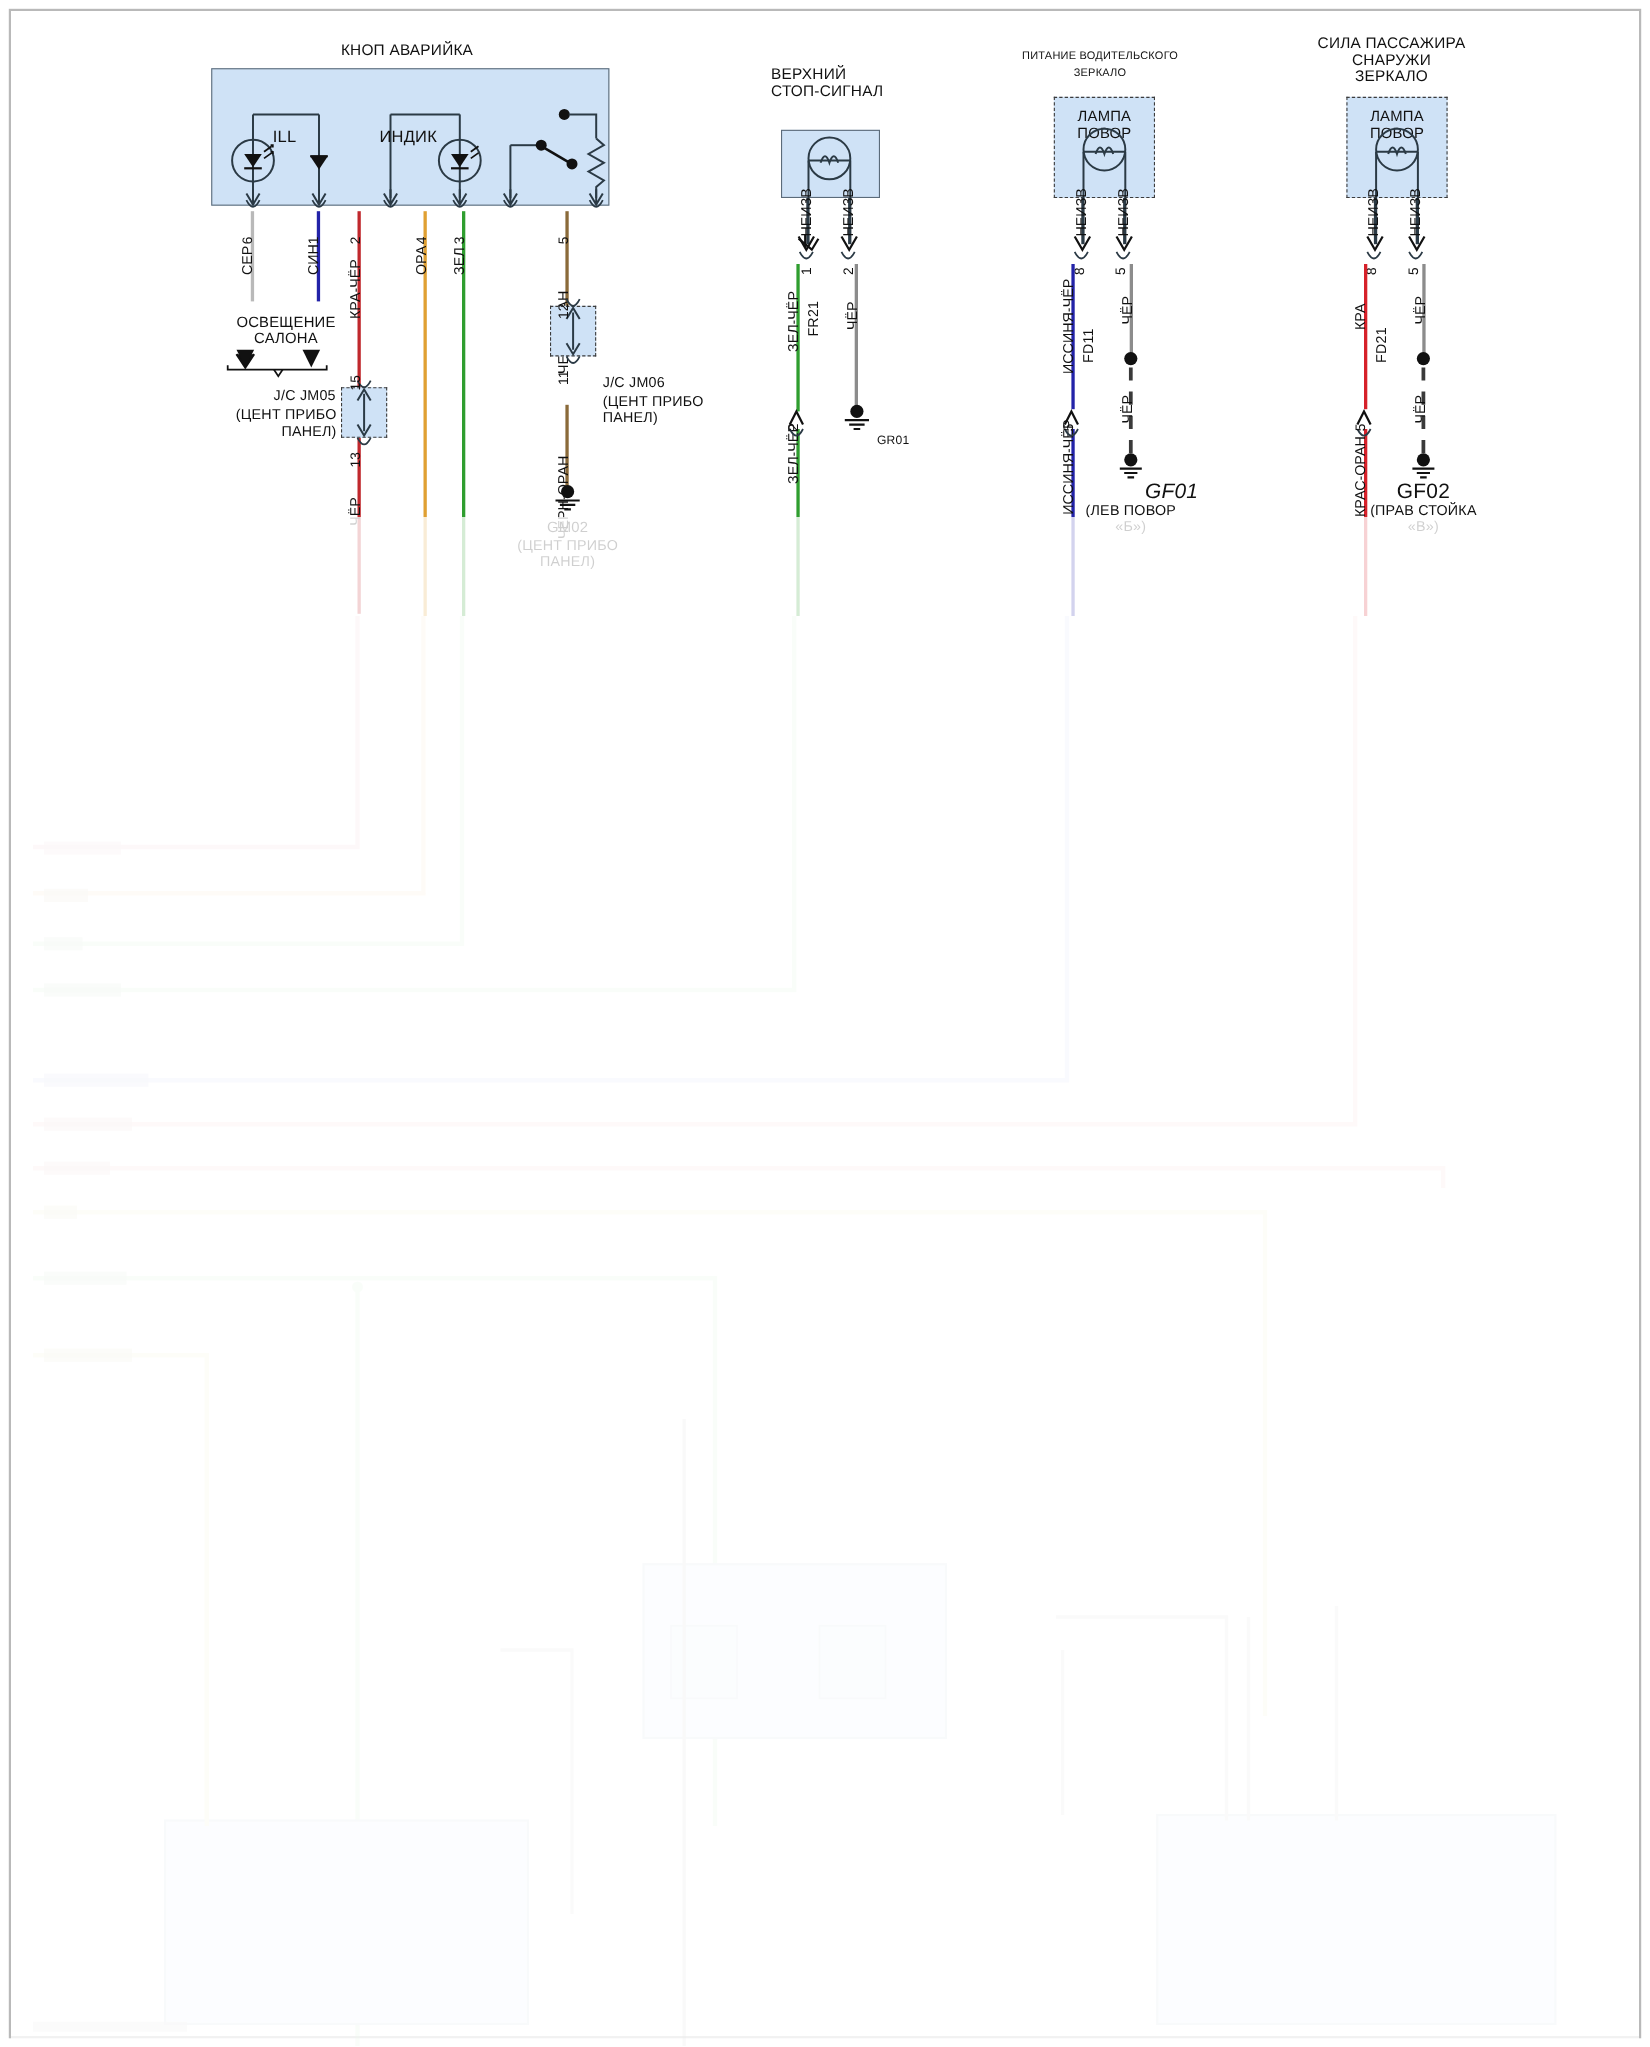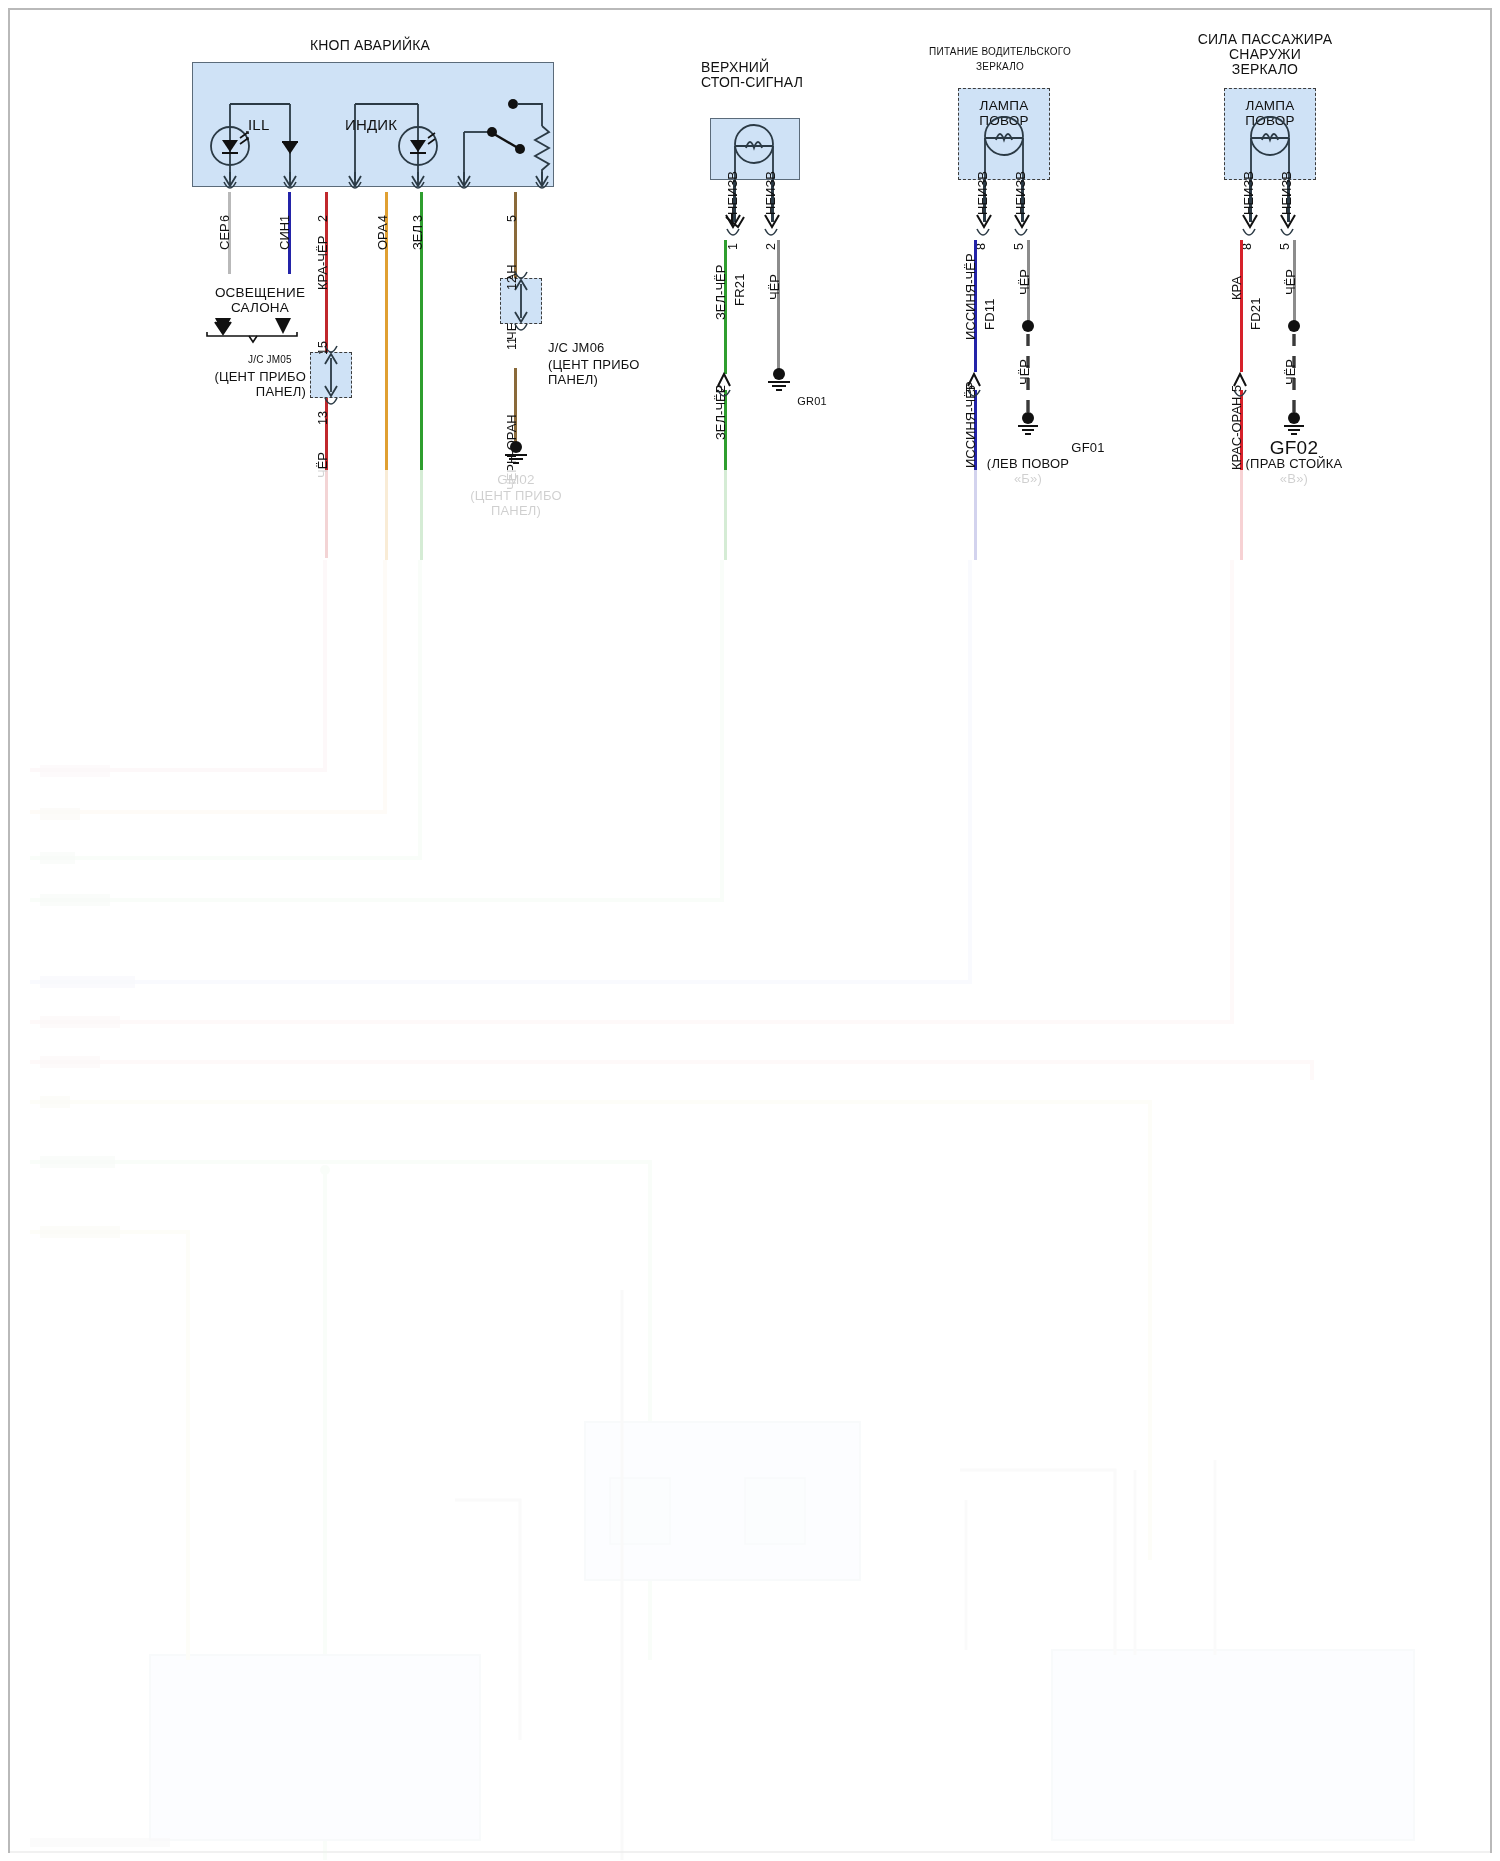--- a/index.html
+++ b/index.html
@@ -190,21 +190,21 @@
 
   <div class="box dashed" style="left:310px; top:352px; width:42px; height:46px;"></div>
   <svg width="60" height="60" style="left:308px; top:350px;">
     <path d="M23 42 L23 8 M17 14 L23 4 L29 14" stroke="#2b3a45" stroke-width="1.8" fill="none"></path>
     <path d="M23 42 M17 36 L23 46 L29 36" stroke="#2b3a45" stroke-width="1.8" fill="none"></path>
     <path d="M17 -4 q6 12 12 0" stroke="#2b3a45" stroke-width="1.6" fill="none"></path>
     <path d="M17 48 q6 12 12 0" stroke="#2b3a45" stroke-width="1.6" fill="none"></path>
   </svg>
   <div class="vnum" style="left:316px; top:355px;">15</div>
   <div class="vnum" style="left:316px; top:425px;">13</div>
-  <div class="lbl" style="left:248px; top:352px; text-align:left; width:58px; font-size:10px;">J/C JM05</div>
+  <div class="lbl" style="left:248px; top:352px; text-align:center; width:58px; font-size:13px;">J/C JM05</div>
   <div class="lbl" style="left:206px; top:369px; text-align:right; width:100px; white-space:pre-line; font-size:13px;">(ЦЕНТ ПРИБО
 ПАНЕЛ)</div>
   <div class="vlbl" style="left:316px; top:478px;">ЧЁР</div>
 
   <div class="box dashed" style="left:500px; top:278px; width:42px; height:46px;"></div>
   <svg width="60" height="60" style="left:498px; top:276px;">
     <path d="M23 42 L23 8 M17 14 L23 4 L29 14" stroke="#2b3a45" stroke-width="1.8" fill="none"></path>
     <path d="M17 36 L23 46 L29 36" stroke="#2b3a45" stroke-width="1.8" fill="none"></path>
     <path d="M17 -4 q6 12 12 0" stroke="#2b3a45" stroke-width="1.6" fill="none"></path>
     <path d="M17 48 q6 12 12 0" stroke="#2b3a45" stroke-width="1.6" fill="none"></path>
@@ -313,21 +313,21 @@
   <div class="vlbl" style="left:1018px; top:295px;">ЧЁР</div>
   <div class="vlbl" style="left:1018px; top:385px;">ЧЁР</div>
 
   <svg width="40" height="30" style="left:966px; top:368px;">
     <path d="M2 18 L8 6 L14 18" stroke="#111" stroke-width="2" fill="none"></path>
     <path d="M2 22 q6 12 12 0" stroke="#2b3a45" stroke-width="1.6" fill="none"></path>
   </svg>
   <div class="vnum" style="left:964px; top:392px;">5</div>
   <div class="lbl" style="left:982px; top:330px; font-size:13px; transform-origin:0 0; transform:rotate(-90deg);">FD11</div>
 
-  <div class="lbl c" style="left:1088px; top:440px; font-size:13px;">GF01</div>
+  <div class="lbl c" style="left:1065px; top:440px; font-size:19px;font-style:italic;">GF01</div>
   <div class="lbl c" style="left:1028px; top:456px; white-space:pre-line; text-align:center; font-size:13px;">(ЛЕВ ПОВОР
 «Б»)</div>
 
   <div class="lbl c" style="left:1265px; top:32px; white-space:pre-line; text-align:center; font-size:14px;">СИЛА ПАССАЖИРА
 СНАРУЖИ
 ЗЕРКАЛО</div>
 
   <div class="box dashed" style="left:1224px; top:88px; width:92px; height:92px;"></div>
   <div class="lbl c" style="left:1270px; top:98px; white-space:pre-line; text-align:center; font-size:13.5px;">ЛАМПА
 ПОВОР</div>

